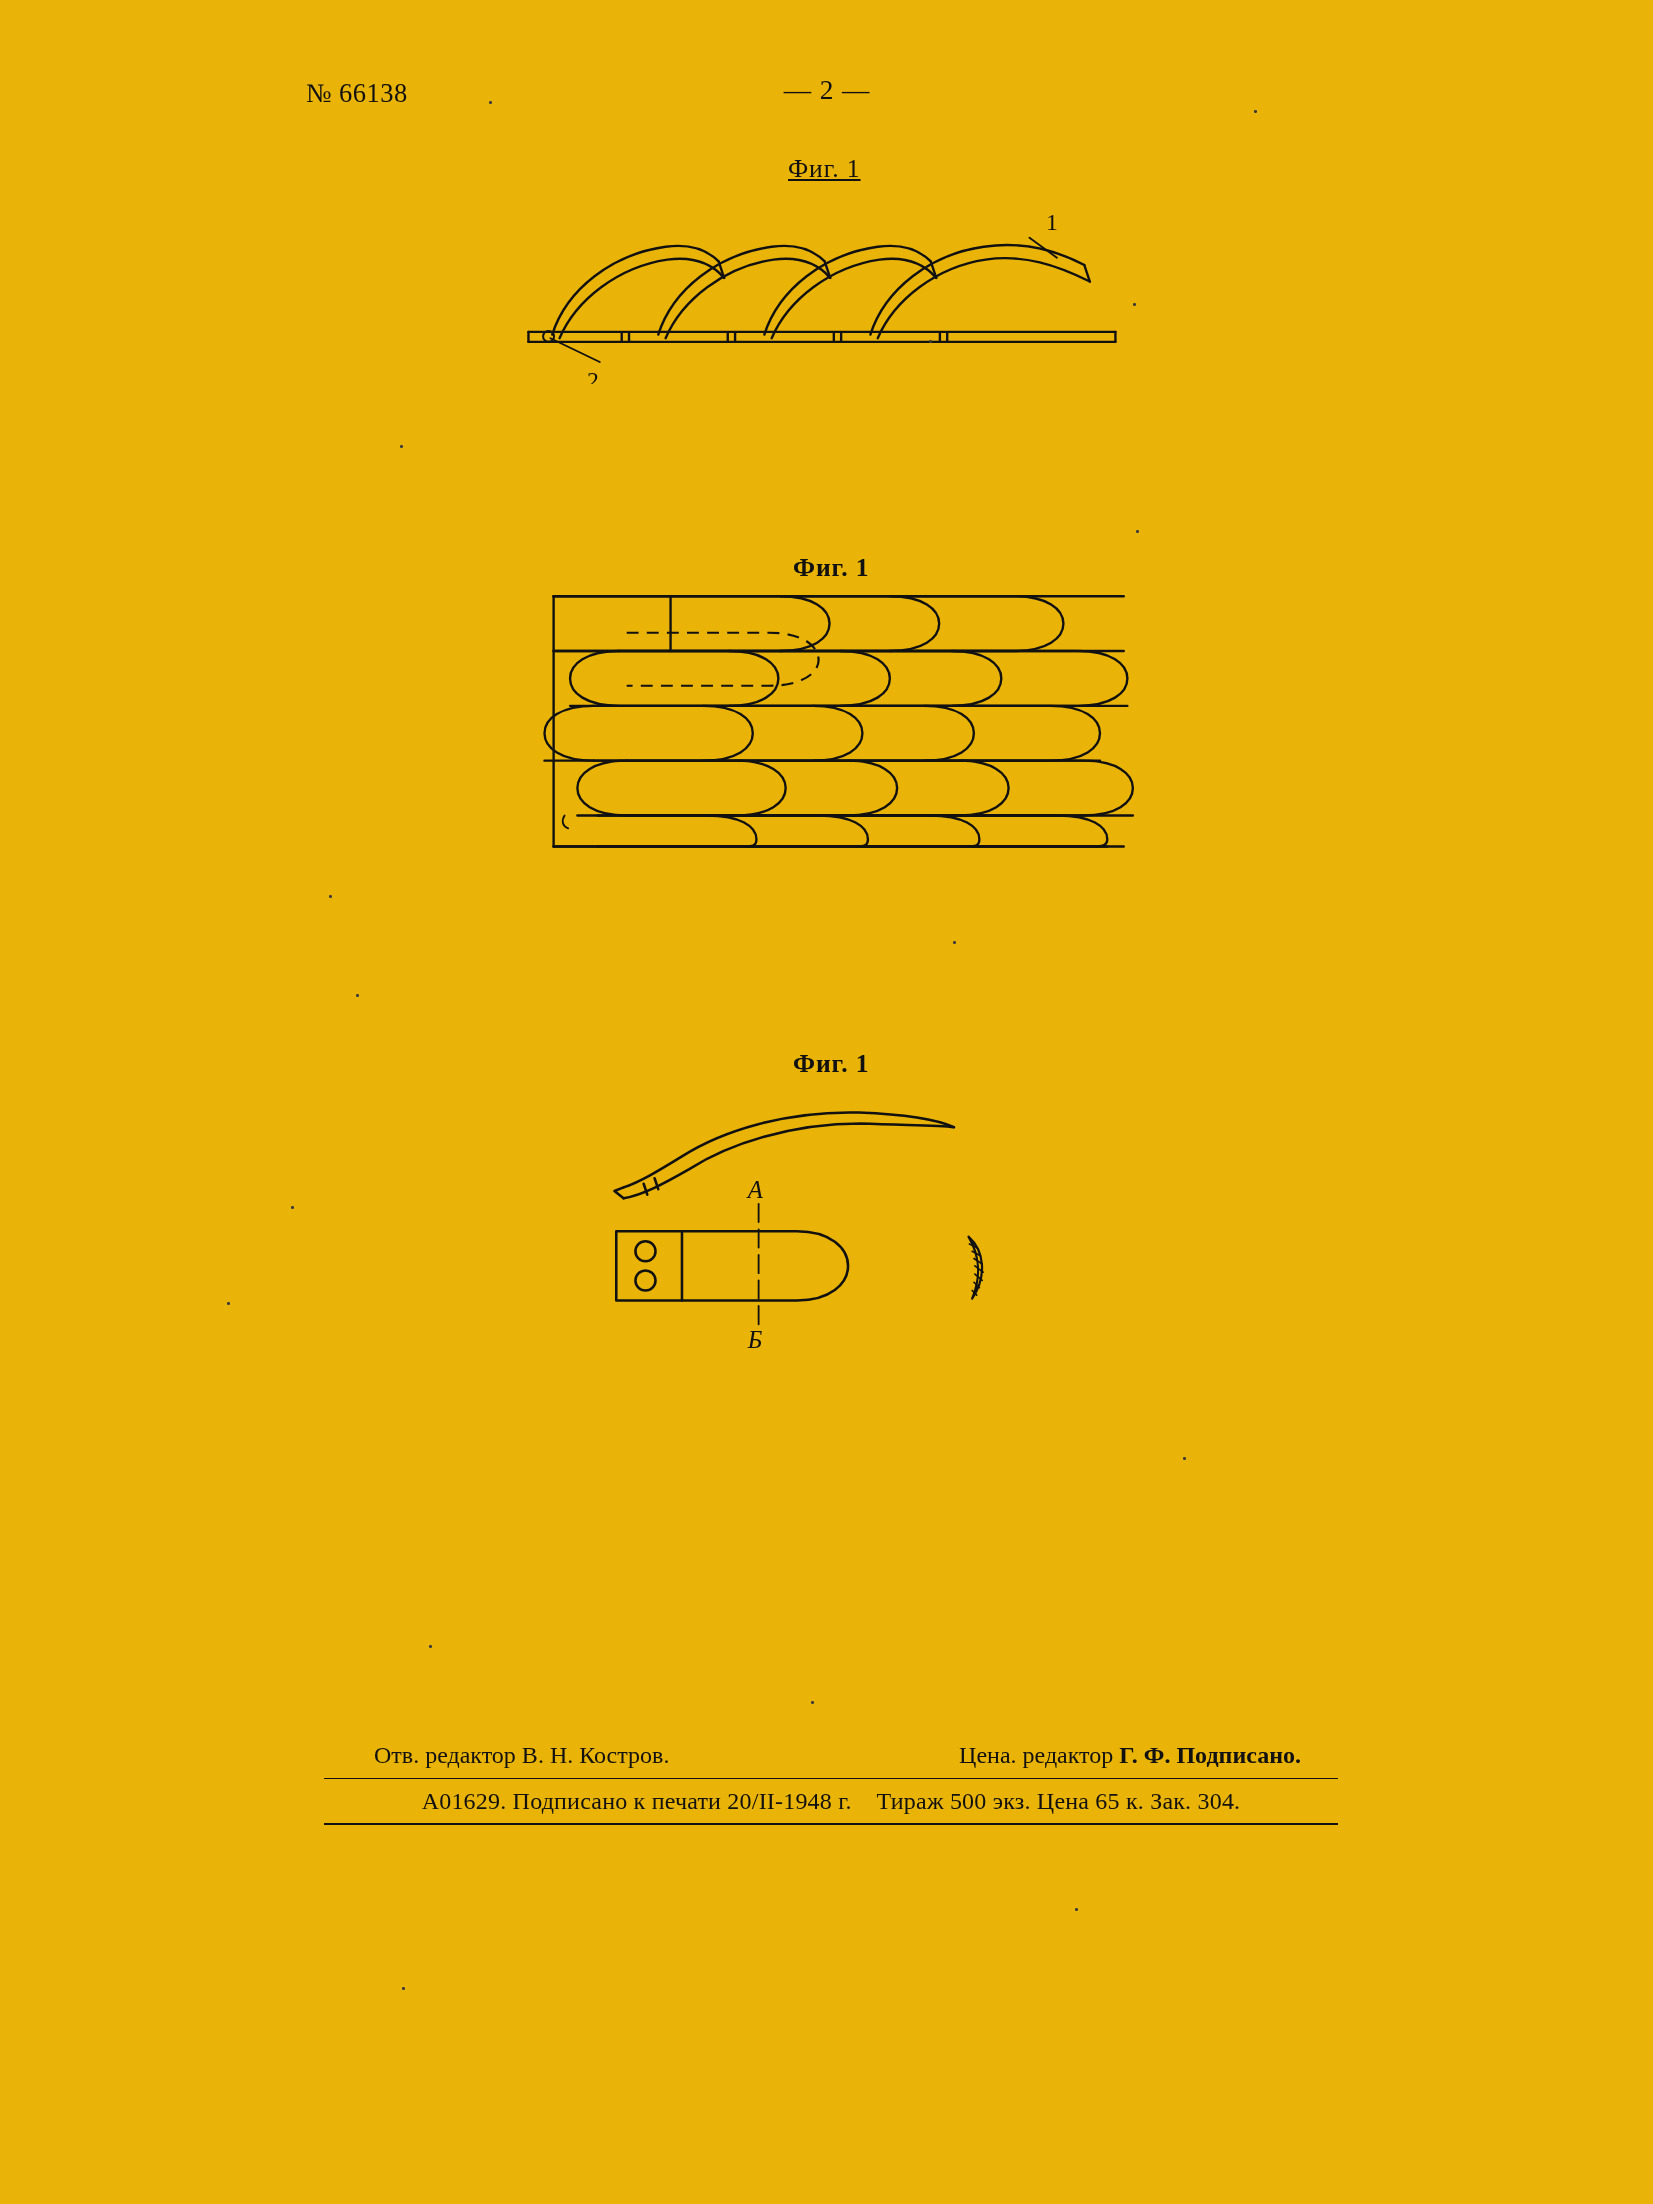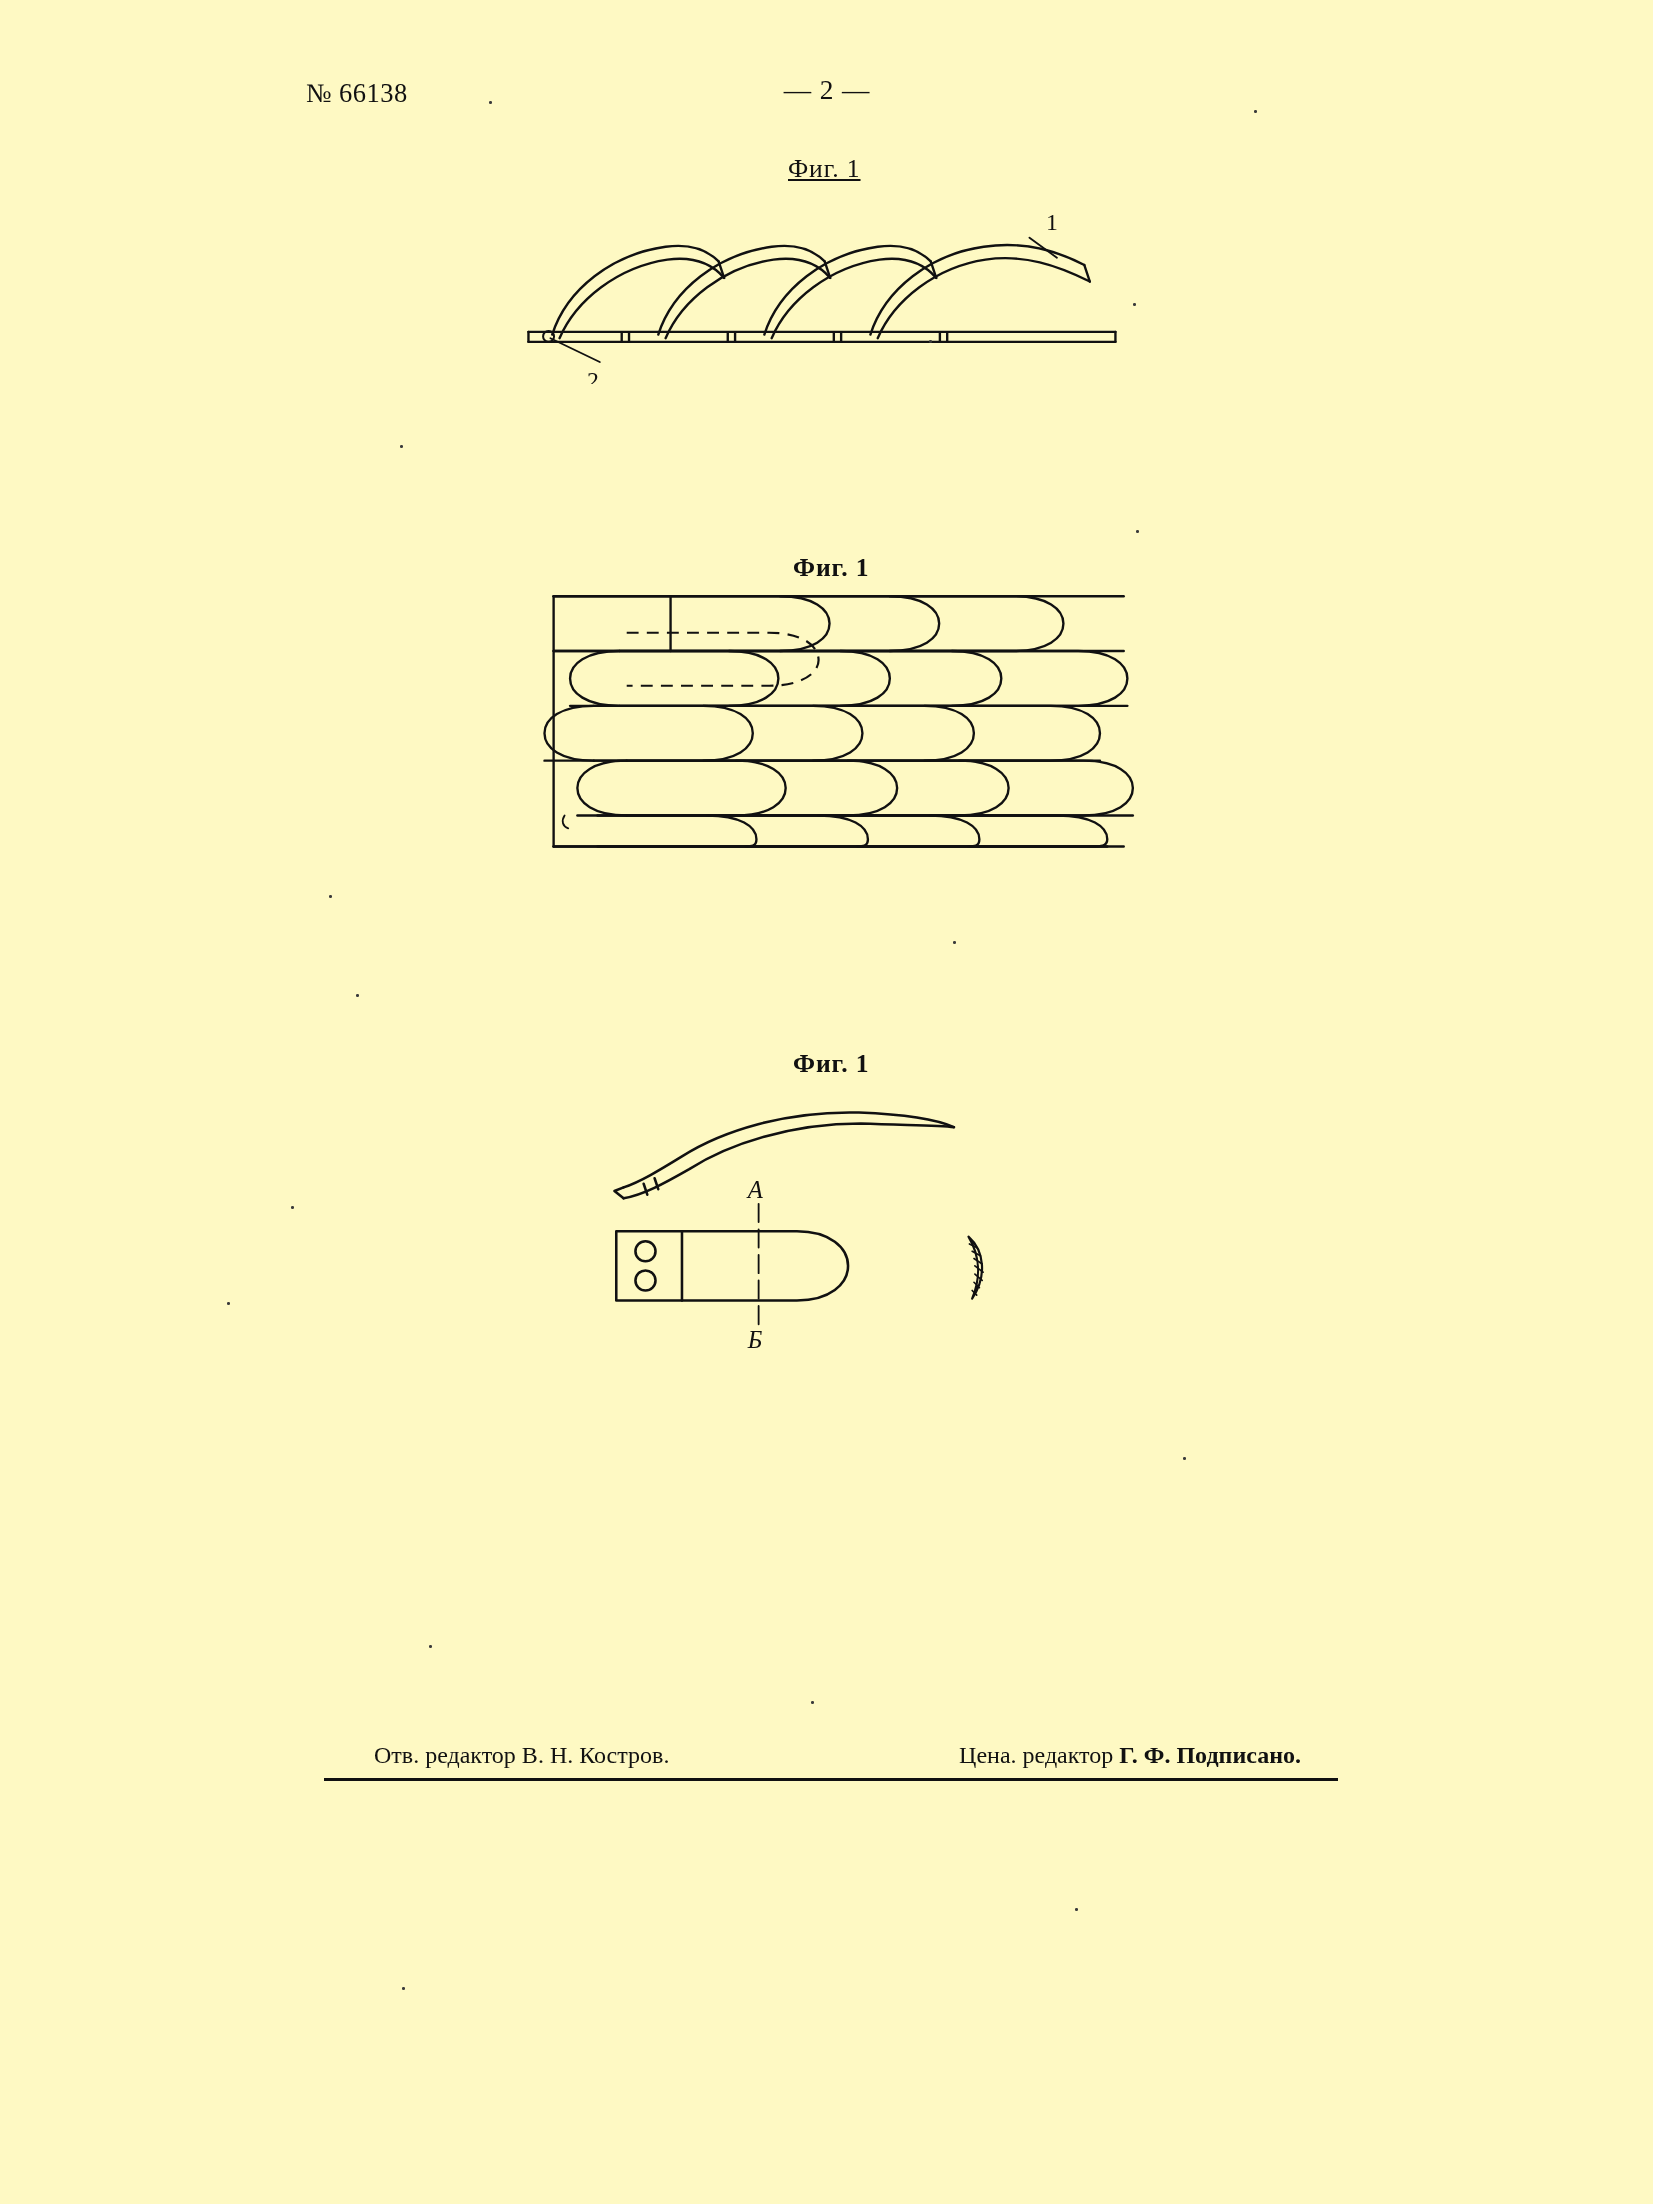--- a/index.html
+++ b/index.html
@@ -11,21 +11,21 @@
     width: 1654px;
     height: 2205px;
     position: relative;
     font-family: "Liberation Serif", serif;
     color: #111;
     overflow: hidden;
   }
   .page {
     position: absolute;
     inset: 0;
-    background: #fef9c3;
+    background: #eab308;
     padding-left: 40px;
   }
   
   .patent-number {
     position: absolute;
     left: 306px;
     top: 78px;
     font-size: 26.5px;
     letter-spacing: 0.5px;
     white-space: nowrap;
@@ -260,17 +260,25 @@
   <div class="speck" style="left:402px;top:1987px;"></div>
 
   <div class="imprint">
     <div class="imprint-row">
       <span>Отв. редактор В. Н. Костров.</span>
       <span>
         <span>Цена. редактор </span><span class="b">Г. Ф. Подписано.</span>
       </span>
     </div>
     <div class="imprint-rule"></div>
+    <div class="imprint-line2 tight">
+      <span>А01629.</span>
+      <span>Подписано к печати 20/II-1948 г.</span>
+      &nbsp;&nbsp;
+      <span>Тираж 500 экз.</span>
+      <span>Цена 65 к.</span>
+      <span class="b">Зак. 304.</span>
+    </div>
     <div class="imprint-rule"></div>
   </div>
 
 </div>
 
 
 </body></html>

